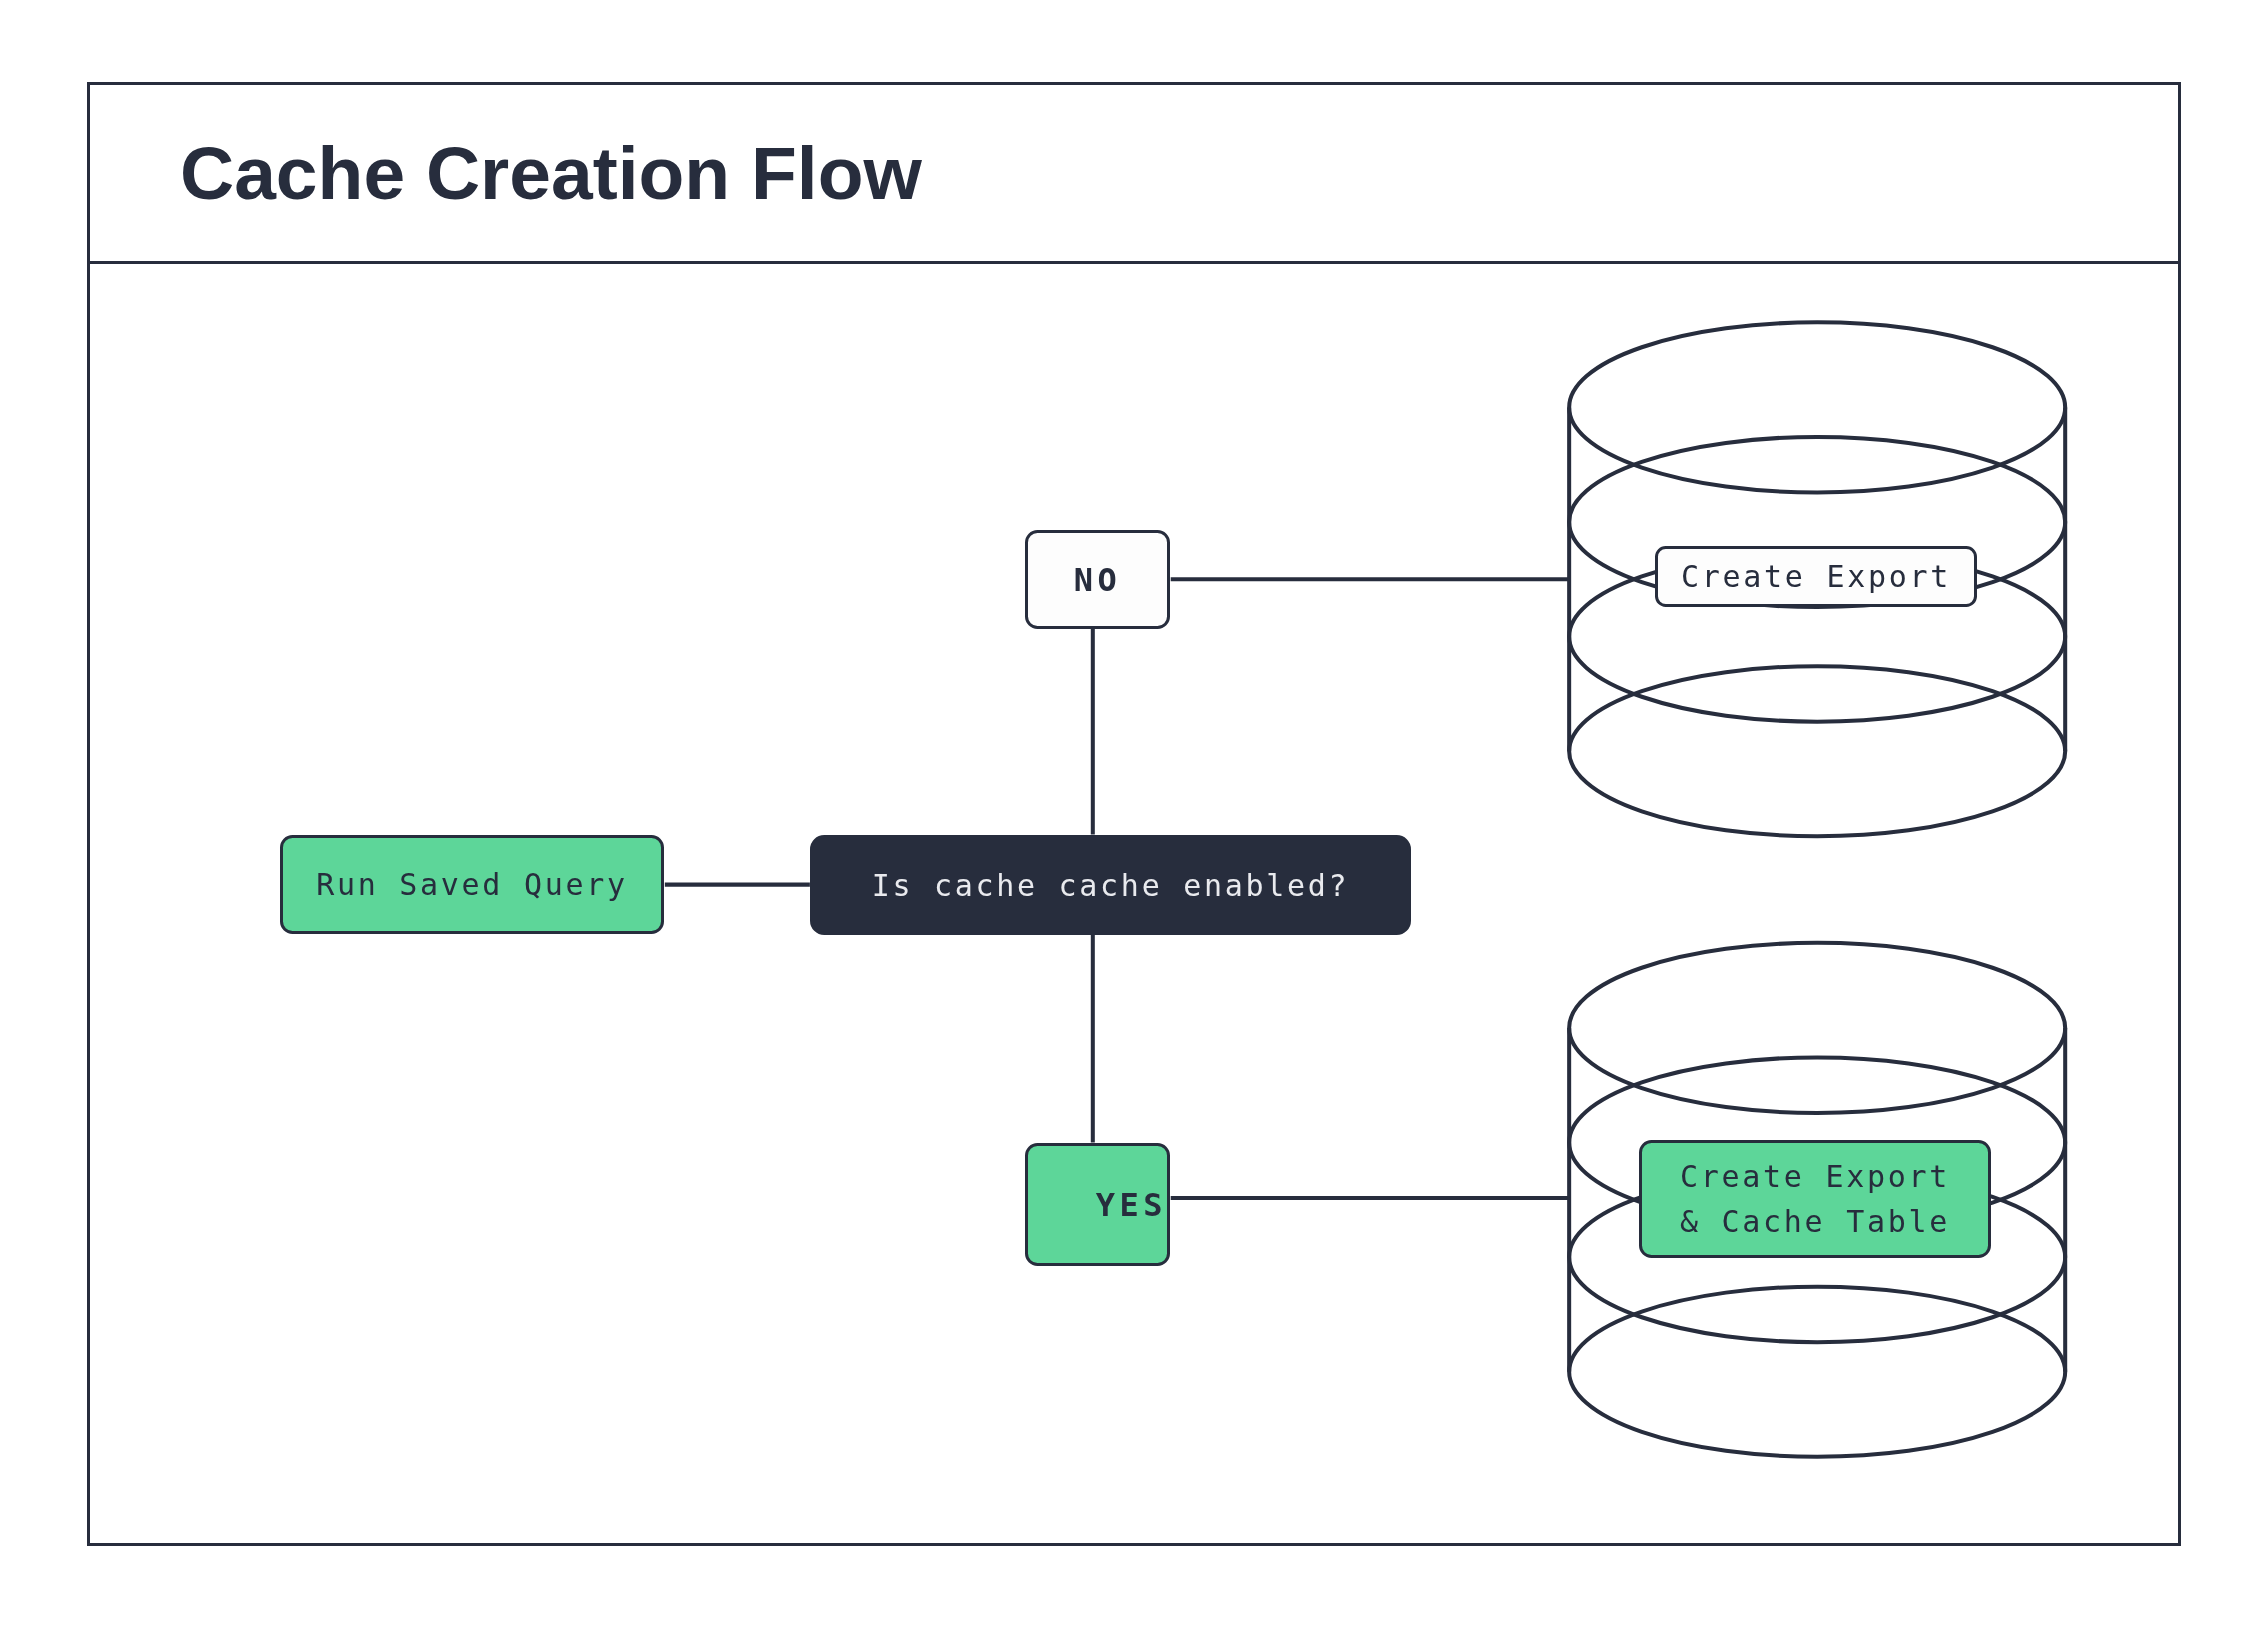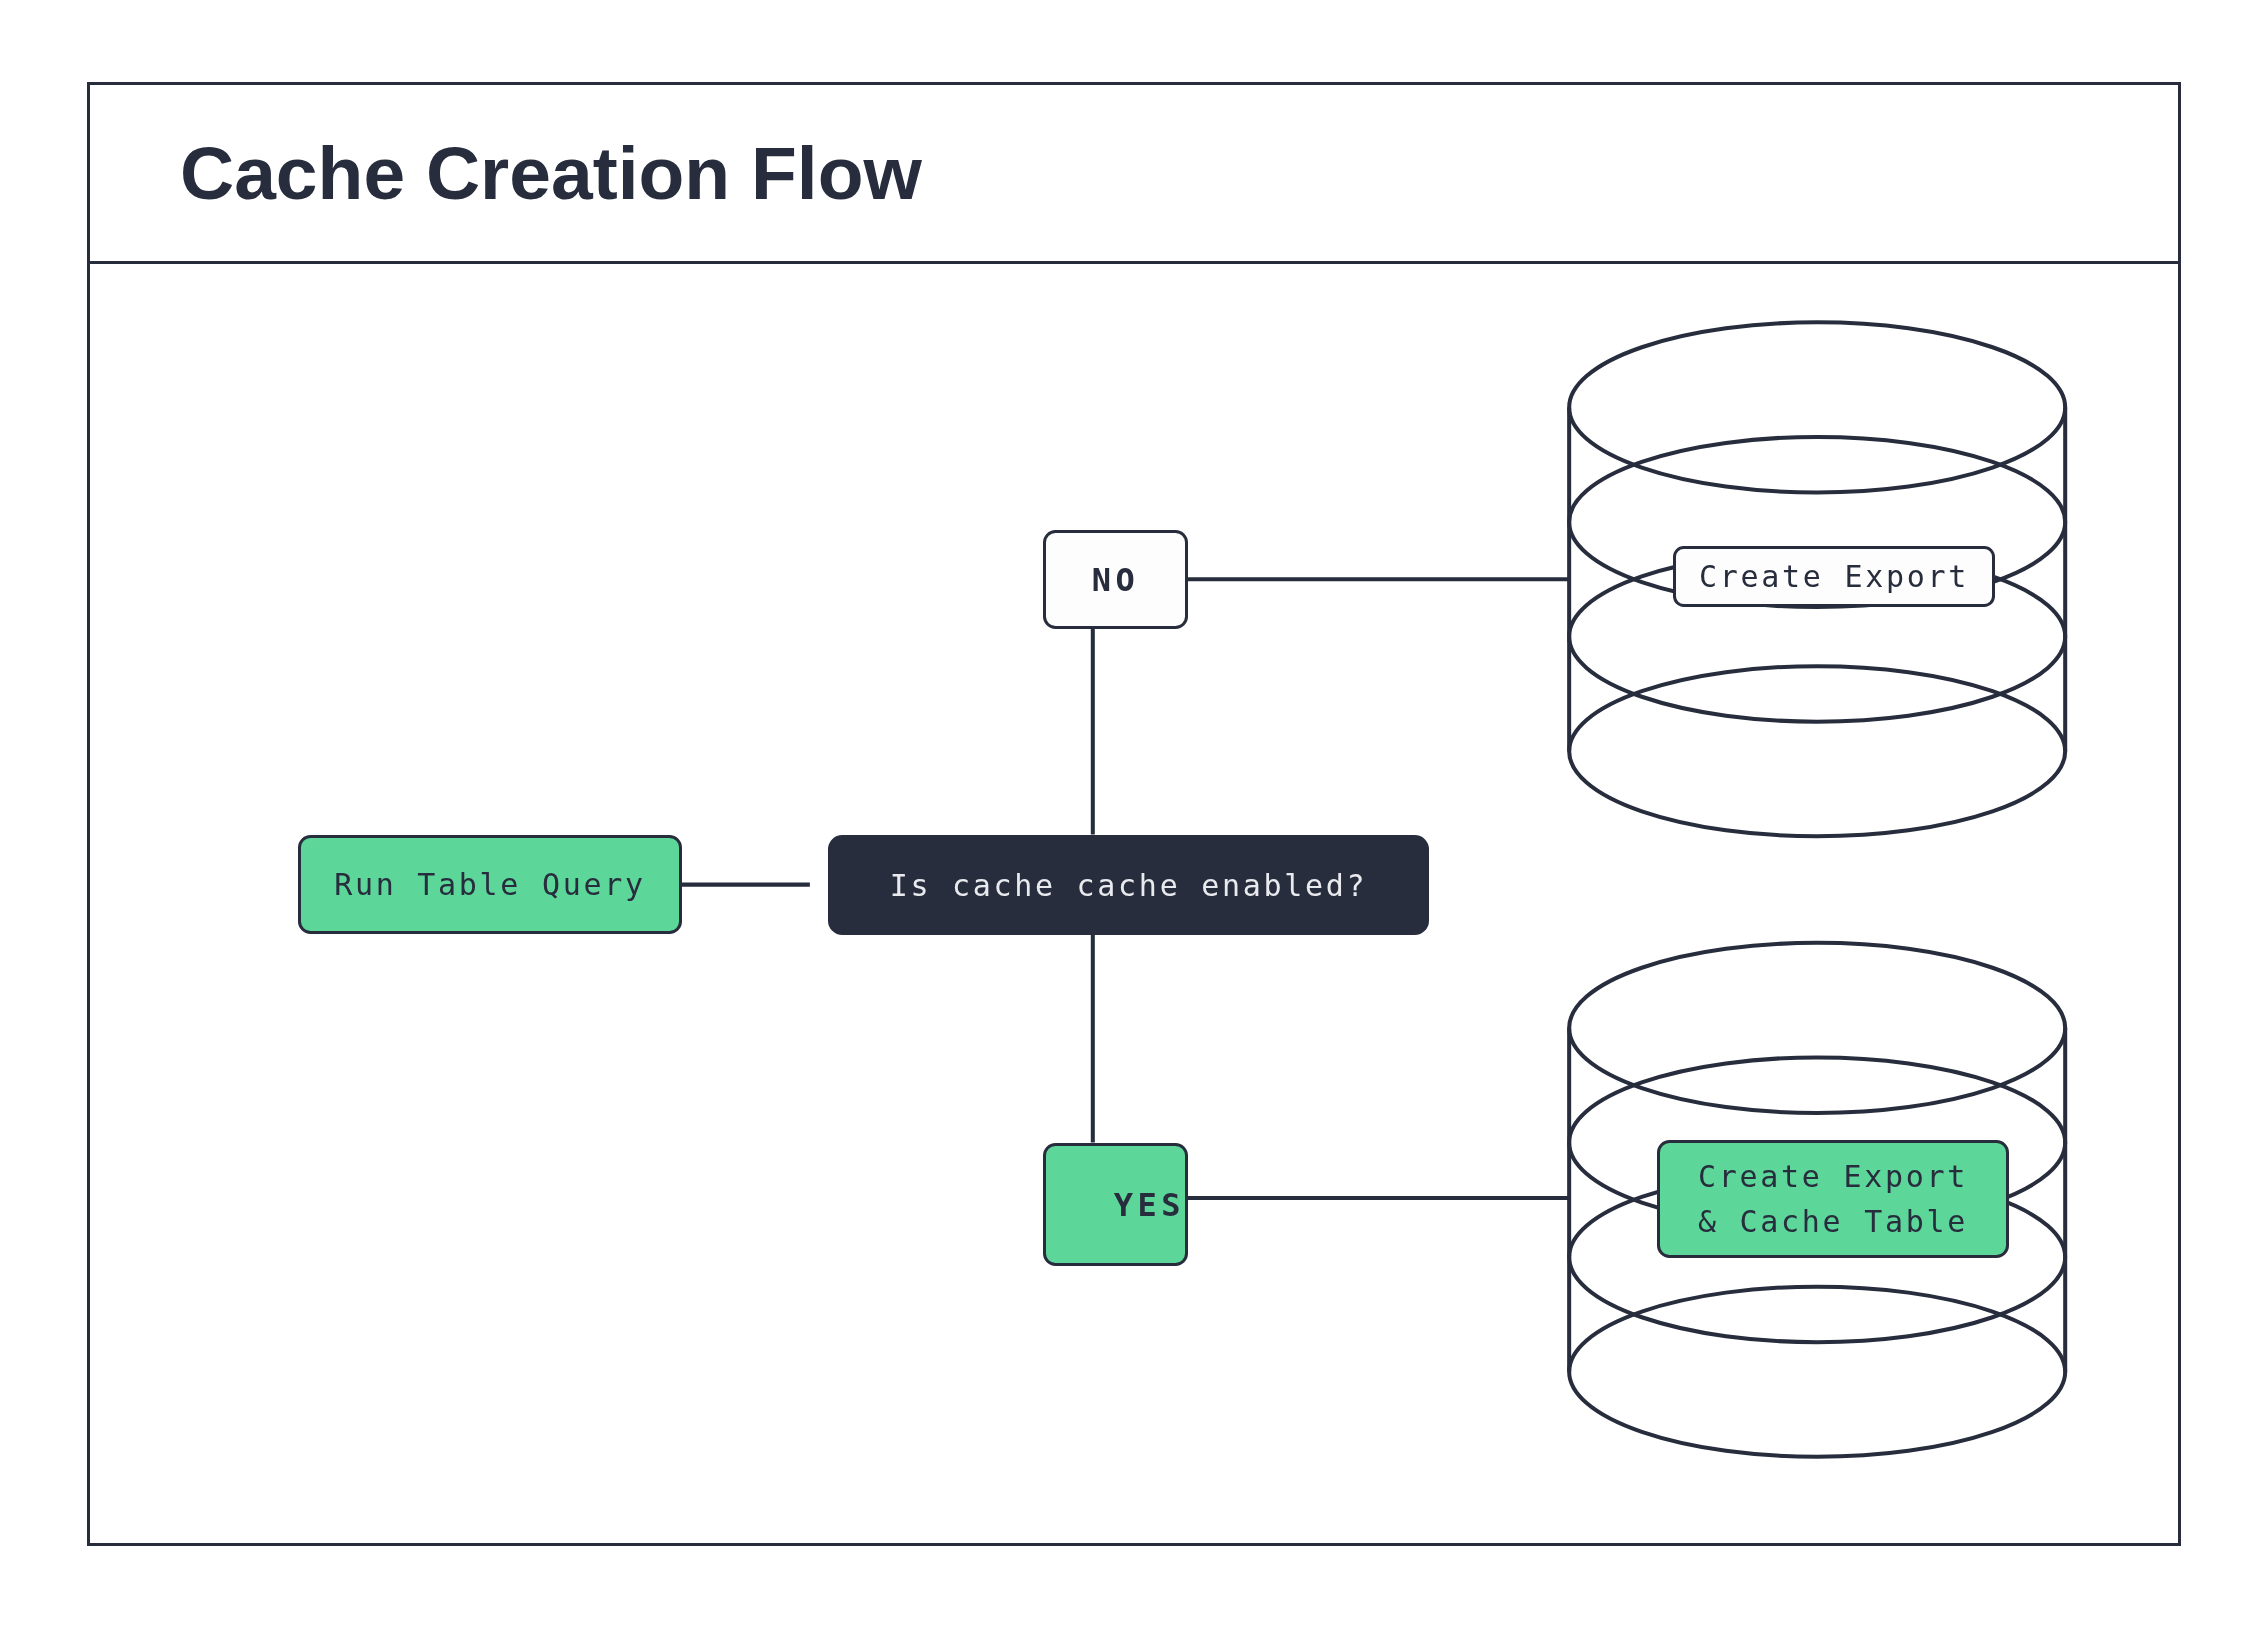--- a/index.html
+++ b/index.html
@@ -54,21 +54,20 @@
     box-sizing: border-box;
     display: flex;
     align-items: center;
     justify-content: center;
     text-align: center;
     border: 3.6px solid #272d3d;
     border-radius: 12.5px;
     font-size: 30px;
     letter-spacing: 2.7px;
     background: #ffffff;
-    margin-left: 18px;
   }
   .node.green { background: #5dd699; }
   .node.dark {
     background: #272d3d;
     border-color: #272d3d;
     color: #e9eaee;
   }
   .node.white { background: #fdfdfd; }
   .node.small {
     font-size: 32px;
@@ -121,21 +120,21 @@
     </g>
   </svg>
 
   <div class="frame">
     <div class="titlebar">
       <h1>Cache Creation Flow</h1>
     </div>
   </div>
 
   <div class="node green" id="node-run">
-    <span>Run Table Query</span>
+    <span>Run Saved Query</span>
   </div>
 
   <div class="node dark" id="node-decision">
     <span>Is cache cache enabled?</span>
   </div>
 
   <div class="node white small" id="node-no">
     <span>NO</span>
   </div>
 

